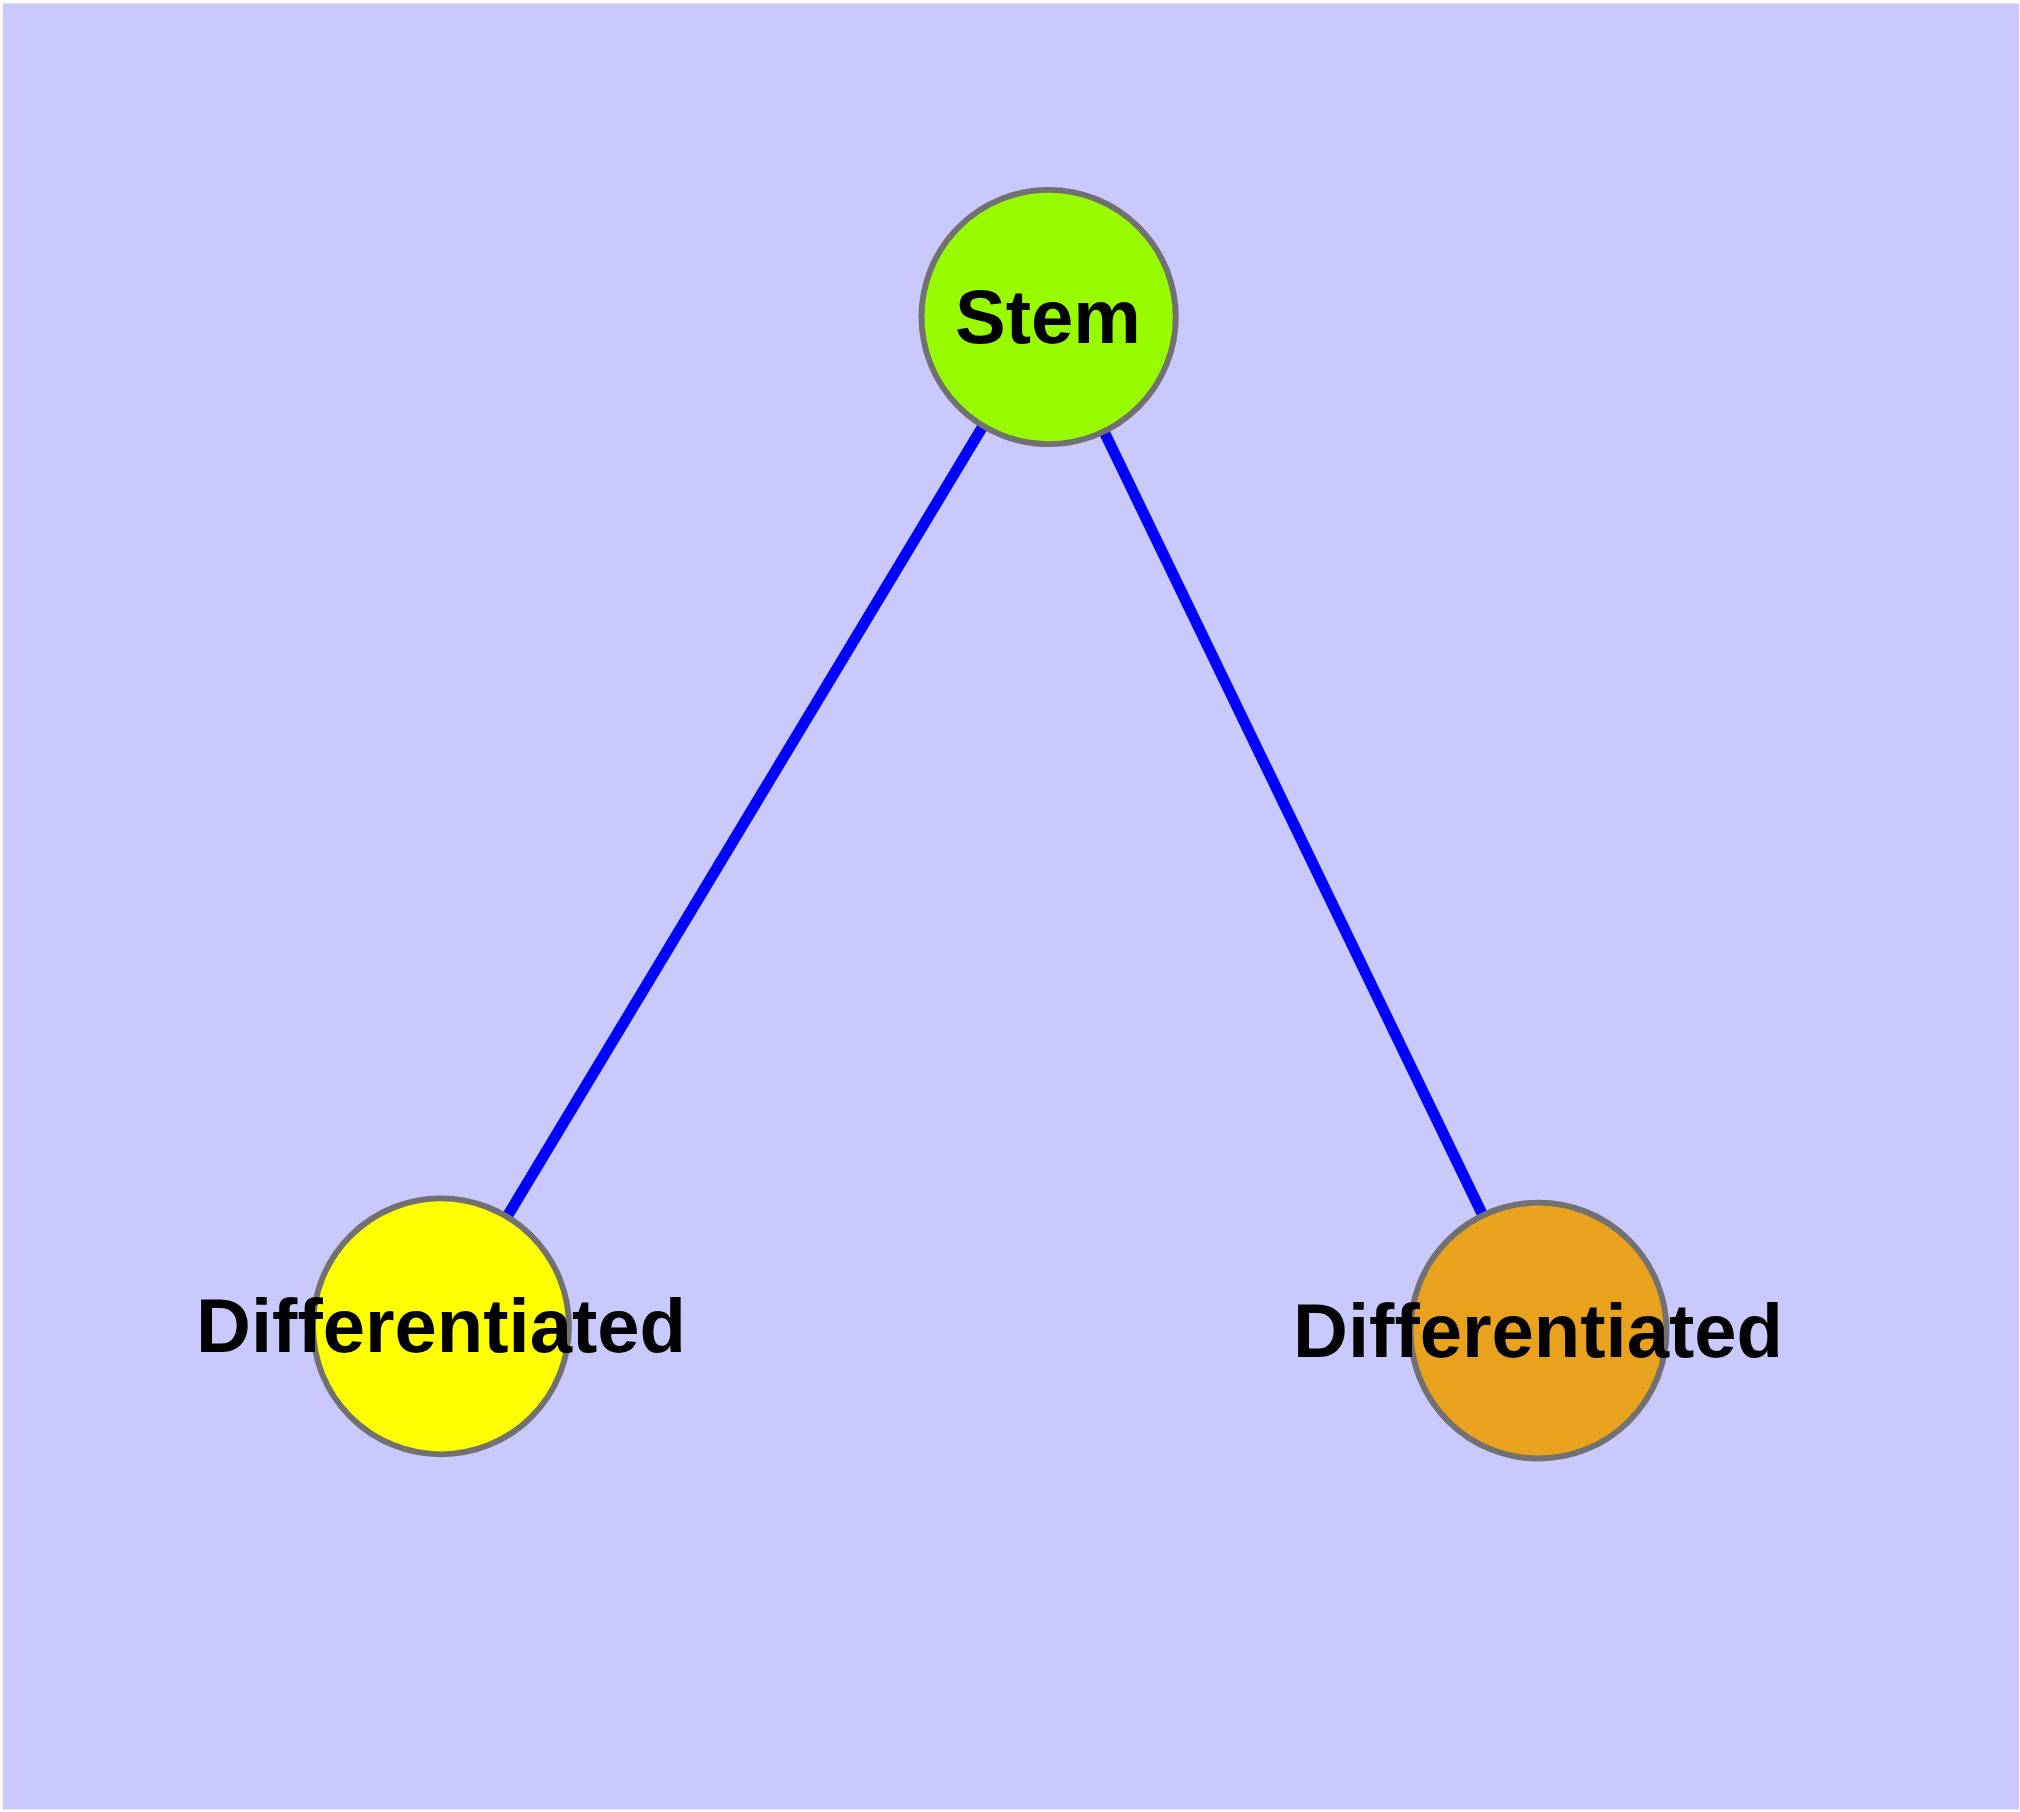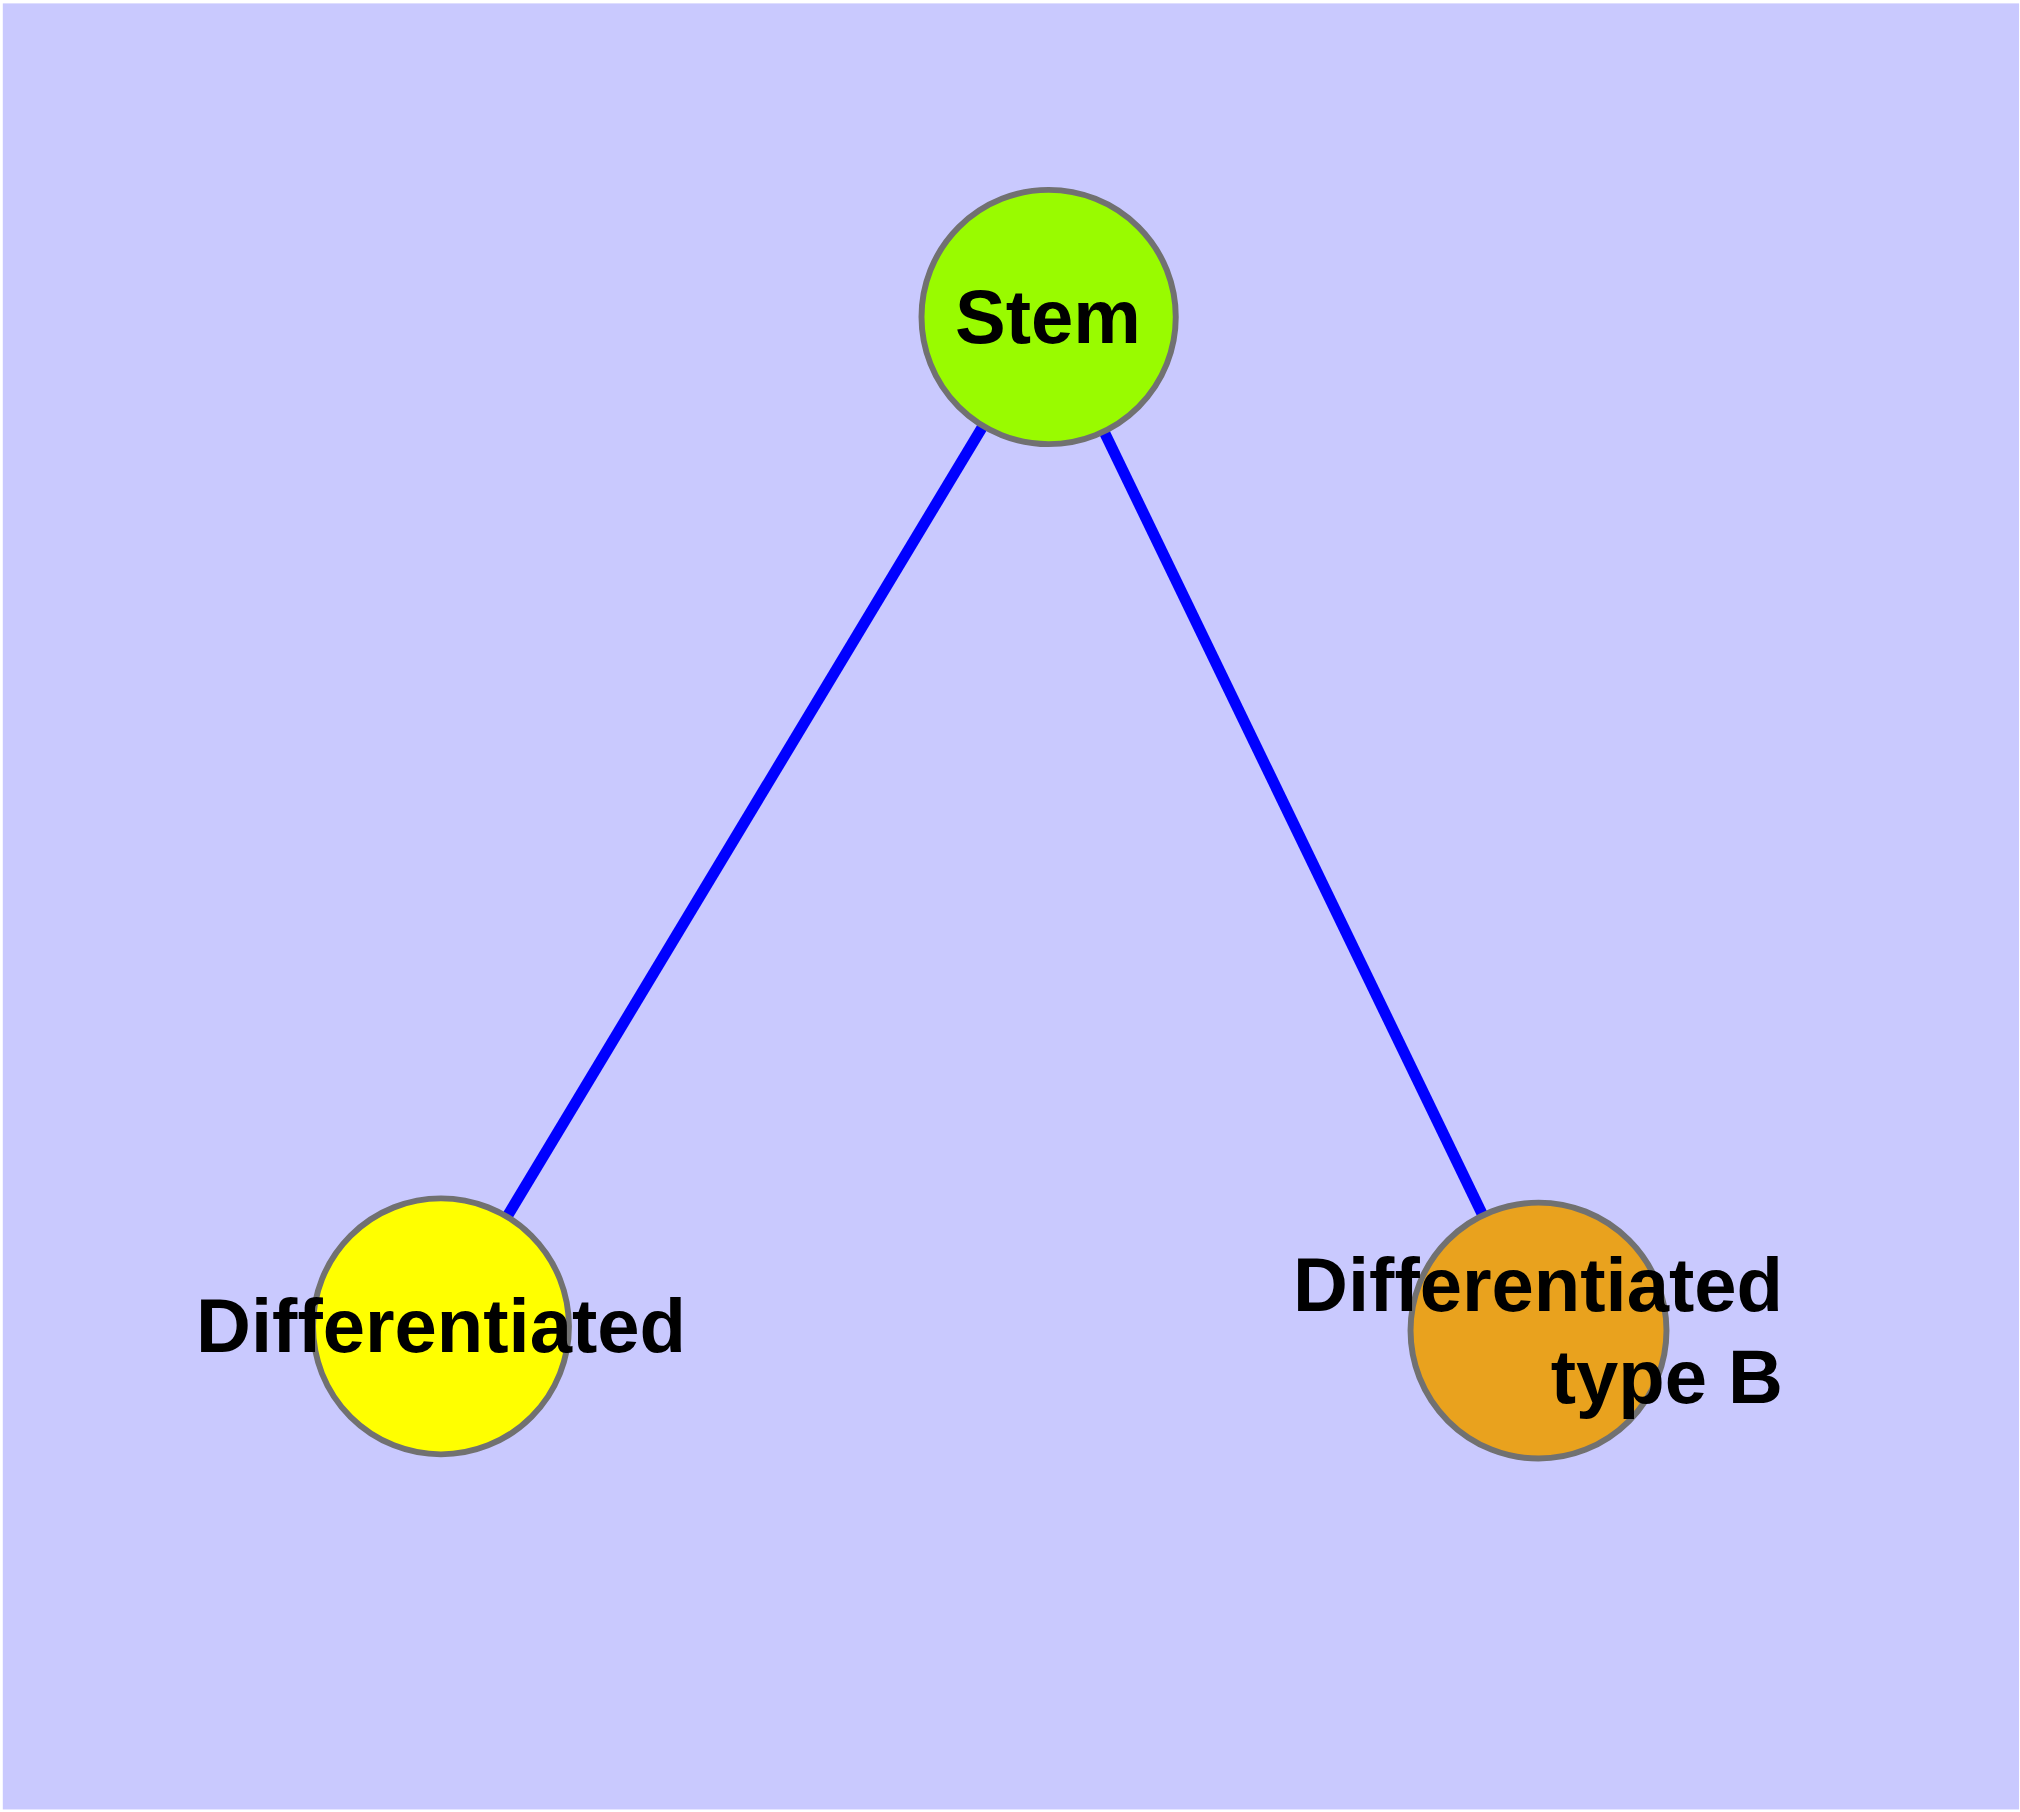--- a/index.html
+++ b/index.html
@@ -26,21 +26,21 @@
   .edge-line {
     stroke-width: 13px;
     fill: none;
   }
   .node-circle {
     stroke-width: 7px;
   }
   .node-label {
     position: absolute;
     transform: translate(-50%, -50%);
-    text-align: right;
+    text-align: left;
     white-space: nowrap;
     font-weight: bold;
     font-size: 76px;
     line-height: 92px;
     color: #000000;
   }
   .node-label .label-line {
     display: block;
   }
 </style>
@@ -67,17 +67,16 @@
   <div class="node-label" style="left: 1048px; top: 317px; color: rgb(0, 0, 0);">
     <span class="label-line">Stem</span>
   </div>
 
   <div class="node-label" style="left: 441px; top: 1326px; color: rgb(0, 0, 0);">
     <span class="label-line">Differentiated</span>
   </div>
 
   <div class="node-label" style="left: 1538px; top: 1331px; color: rgb(0, 0, 0);">
     <span class="label-line">Differentiated</span>
-    <span class="label-line">type B</span>
   </div>
 
 </div>
 
 
 </body></html>

